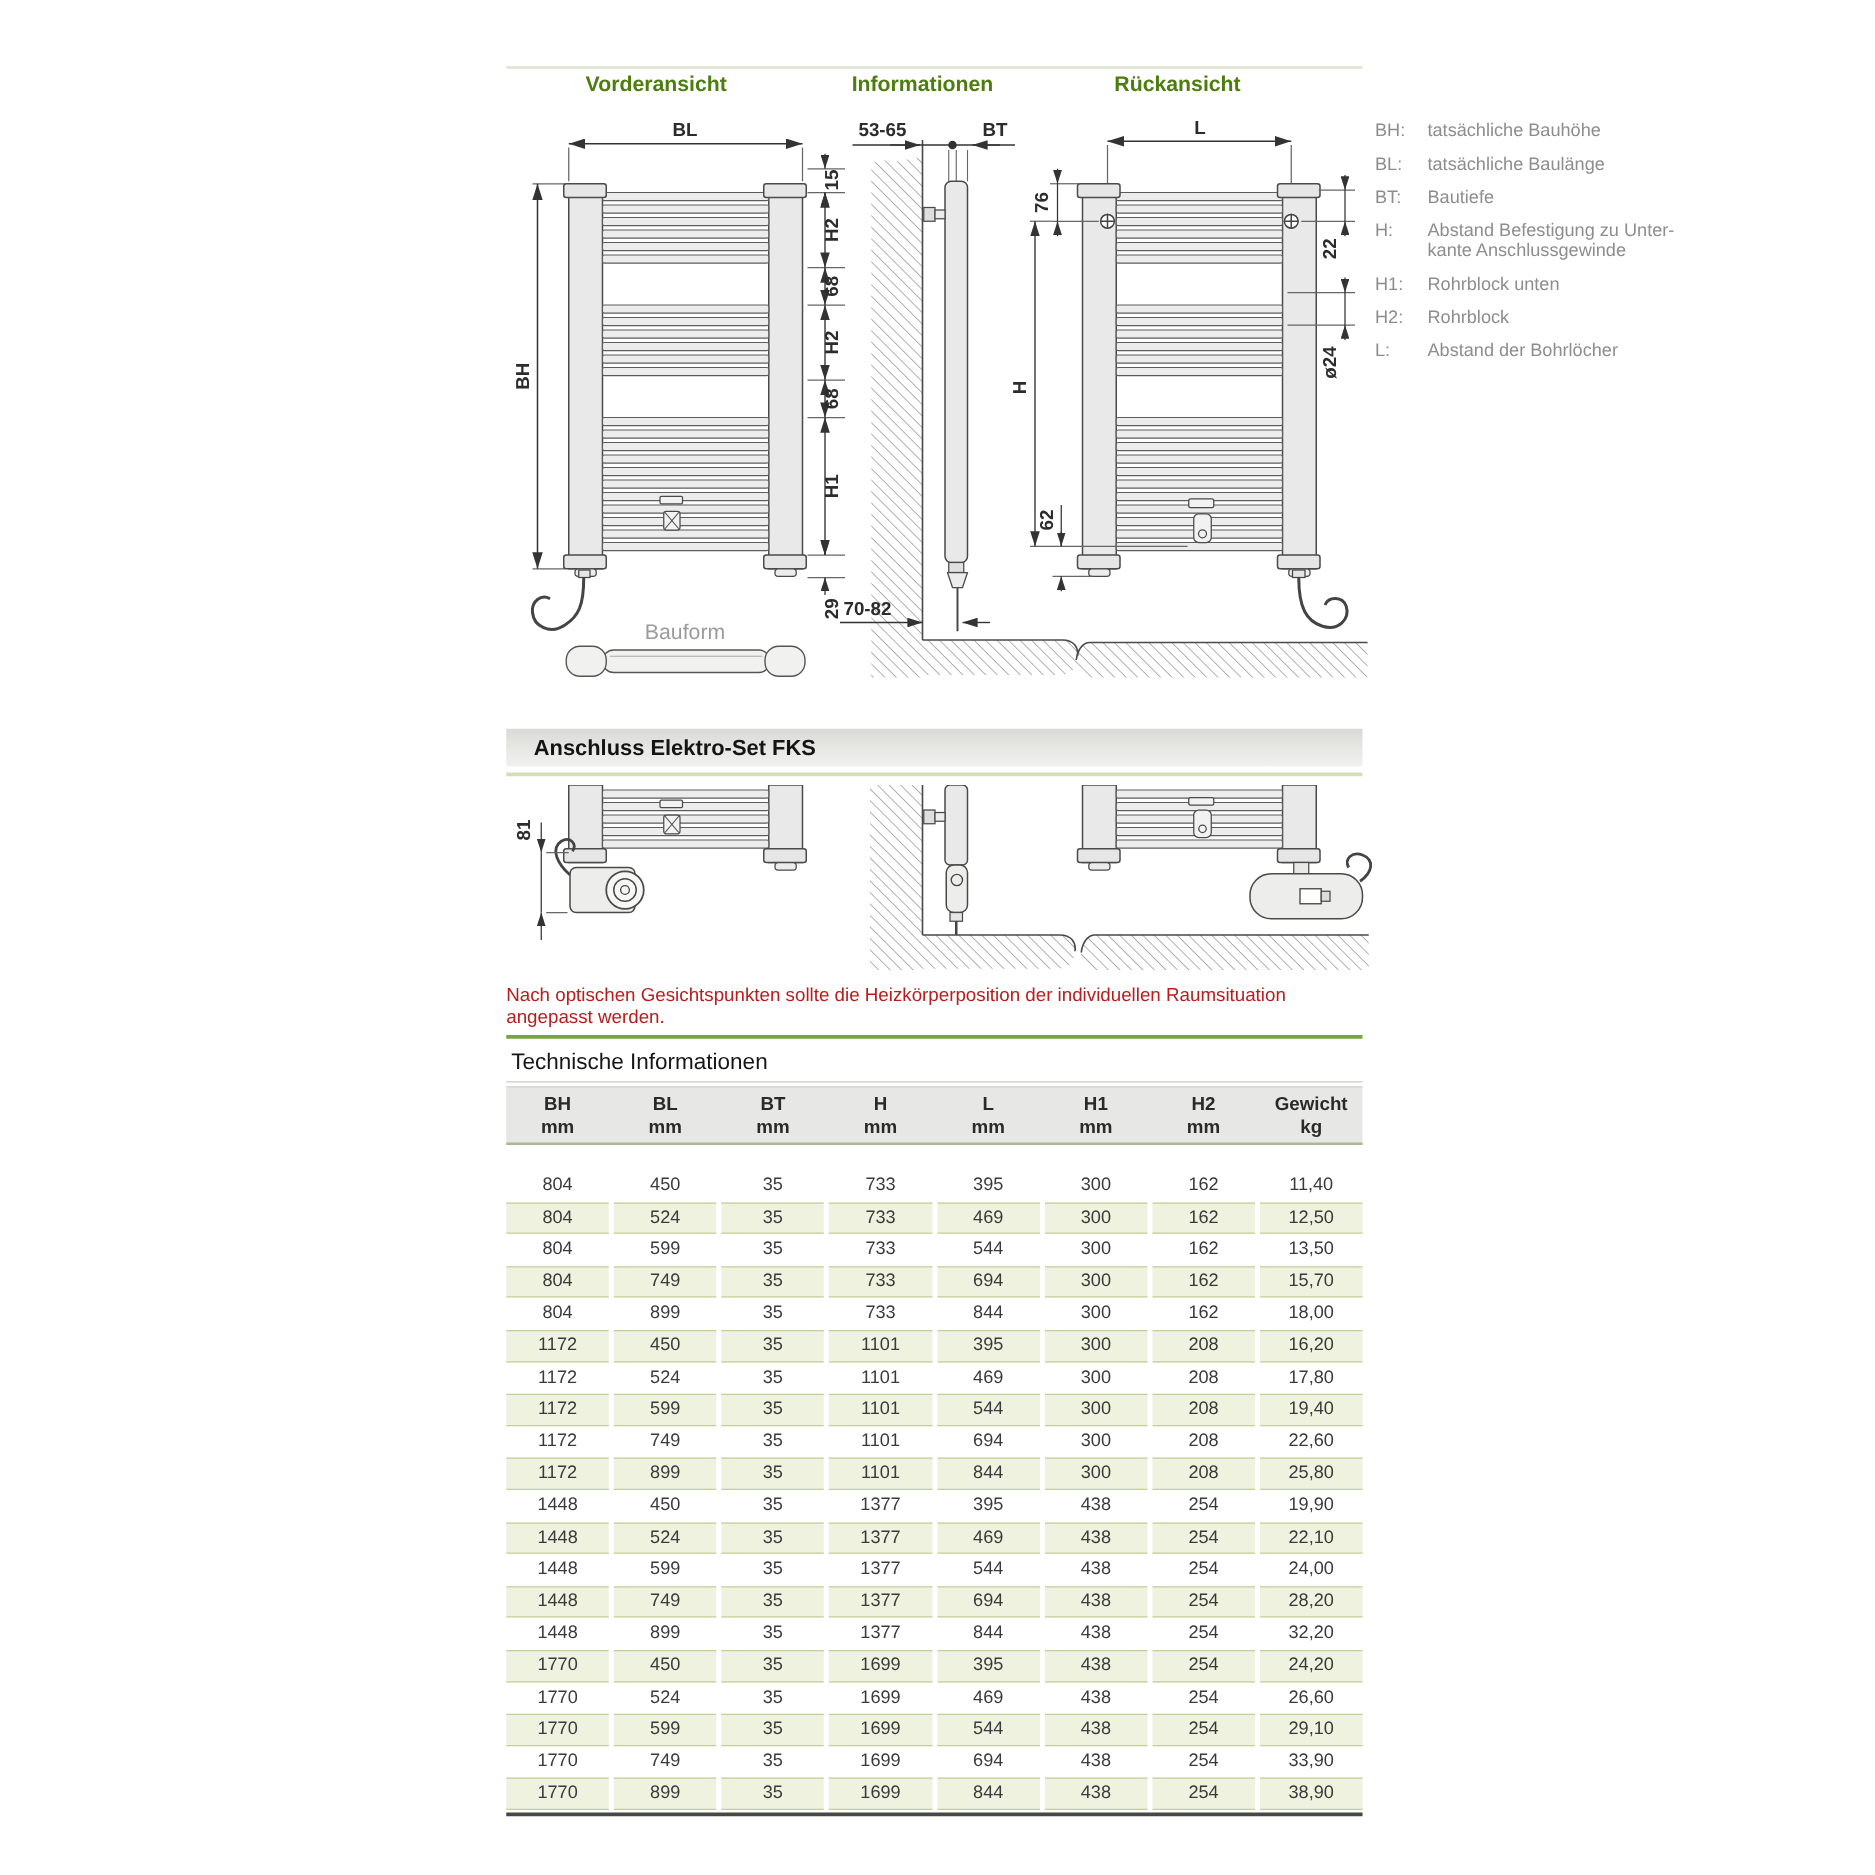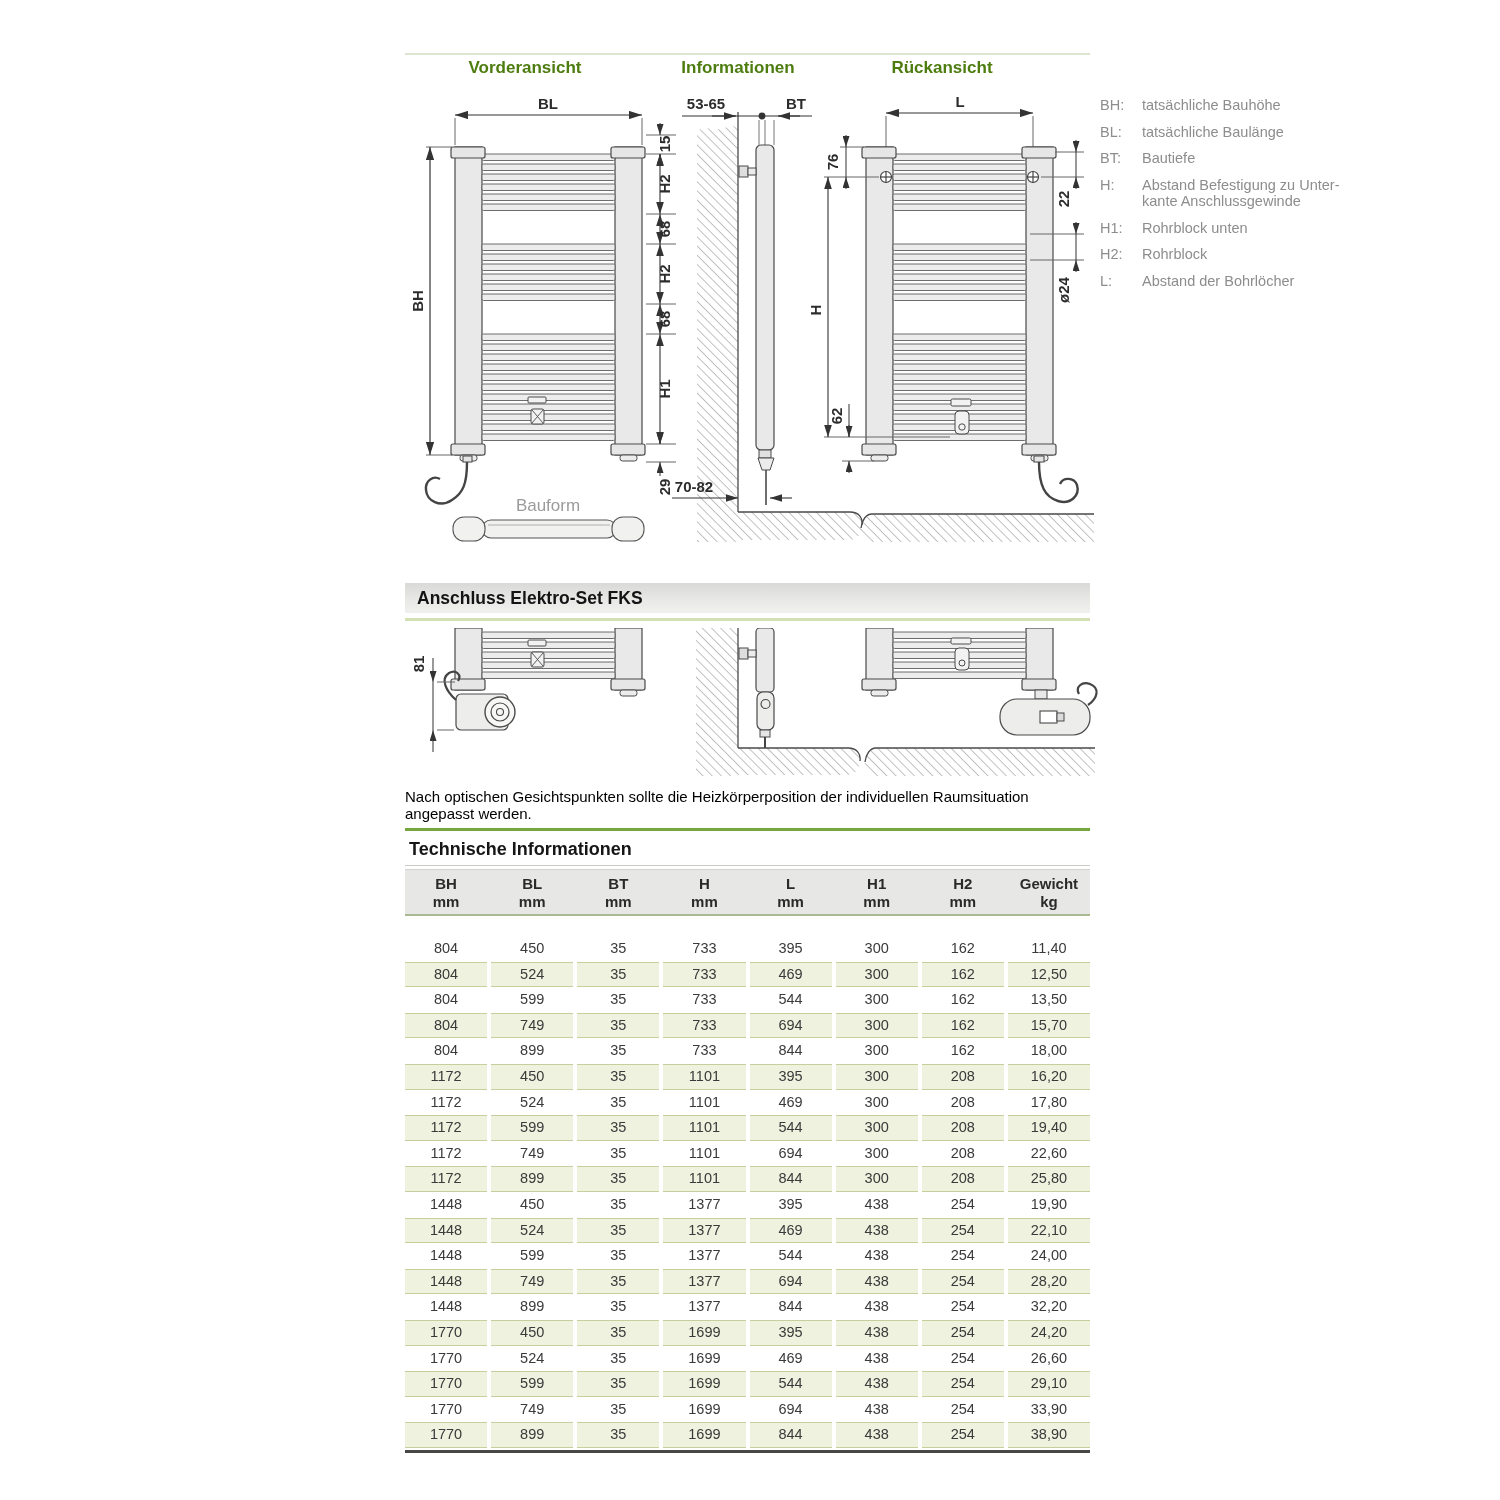--- a/index.html
+++ b/index.html
@@ -13,28 +13,28 @@
   .dim{font-size:15px;font-weight:bold;fill:#2c2c2c;}
   .bauform{font-size:17px;fill:#9b9b9b;font-weight:normal;}
   
   .legend{left:1100px;top:97px;width:300px;}
   .lrow{display:flex;margin-bottom:10px;color:#8d8d8d;font-size:14.5px;line-height:16.5px;}
   .lterm{width:42px;flex:0 0 42px;}
   .ldesc{white-space:pre-line;}
   
   .band{left:405px;top:583px;width:685px;height:30px;
         background:linear-gradient(180deg,#d9d9d7 0%,#e9e9e6 60%,#f0f0ee 100%);
-        font-size:17.5px;font-weight:bold;color:#141414;line-height:30px;padding-left:12px;
+        font-size:17.5px;font-weight:bold;color:#141414;line-height:30px;padding-left:22px;
         box-sizing:border-box;}
   .band-underline{left:405px;top:618px;width:685px;height:3px;background:#d3e0b6;}
-  .note{left:405px;top:788px;width:685px;font-size:15px;color:#000000;}
+  .note{left:405px;top:788px;width:685px;font-size:15px;color:#b91c1c;}
   
   .table-wrap{left:405px;top:828px;width:685px;}
   .rule-green{height:3px;background:#76a73e;}
-  .tbl-title{margin:7px 0 0 4px;font-size:18px;font-weight:bold;color:#161616;line-height:22px;}
+  .tbl-title{margin:7px 0 0 4px;font-size:18px;font-weight:normal;color:#161616;line-height:22px;}
   .thin-rule{height:1px;background:#ccccc9;margin-top:5px;}
   .thead{margin-top:3px;background:#e7e7e5;border-top:1px solid #d2d2cf;
          border-bottom:2px solid #aab992;display:grid;grid-template-columns:repeat(8,1fr);
          grid-column-gap:4px;padding:5px 0 4px 0;}
   .hcell{text-align:center;}
   .hlabel,.hunit{font-size:15px;font-weight:bold;color:#2a2a2a;line-height:17.5px;}
   .tbody{margin-top:20px;}
   .trow{display:grid;grid-template-columns:repeat(8,1fr);grid-column-gap:4px;height:25.6px;}
   .tcell{text-align:center;font-size:14.5px;color:#3a3a3a;line-height:25.6px;}
   .trow.green .tcell{background:#eef2df;border-top:1px solid #c4d09c;border-bottom:1px solid #c4d09c;

